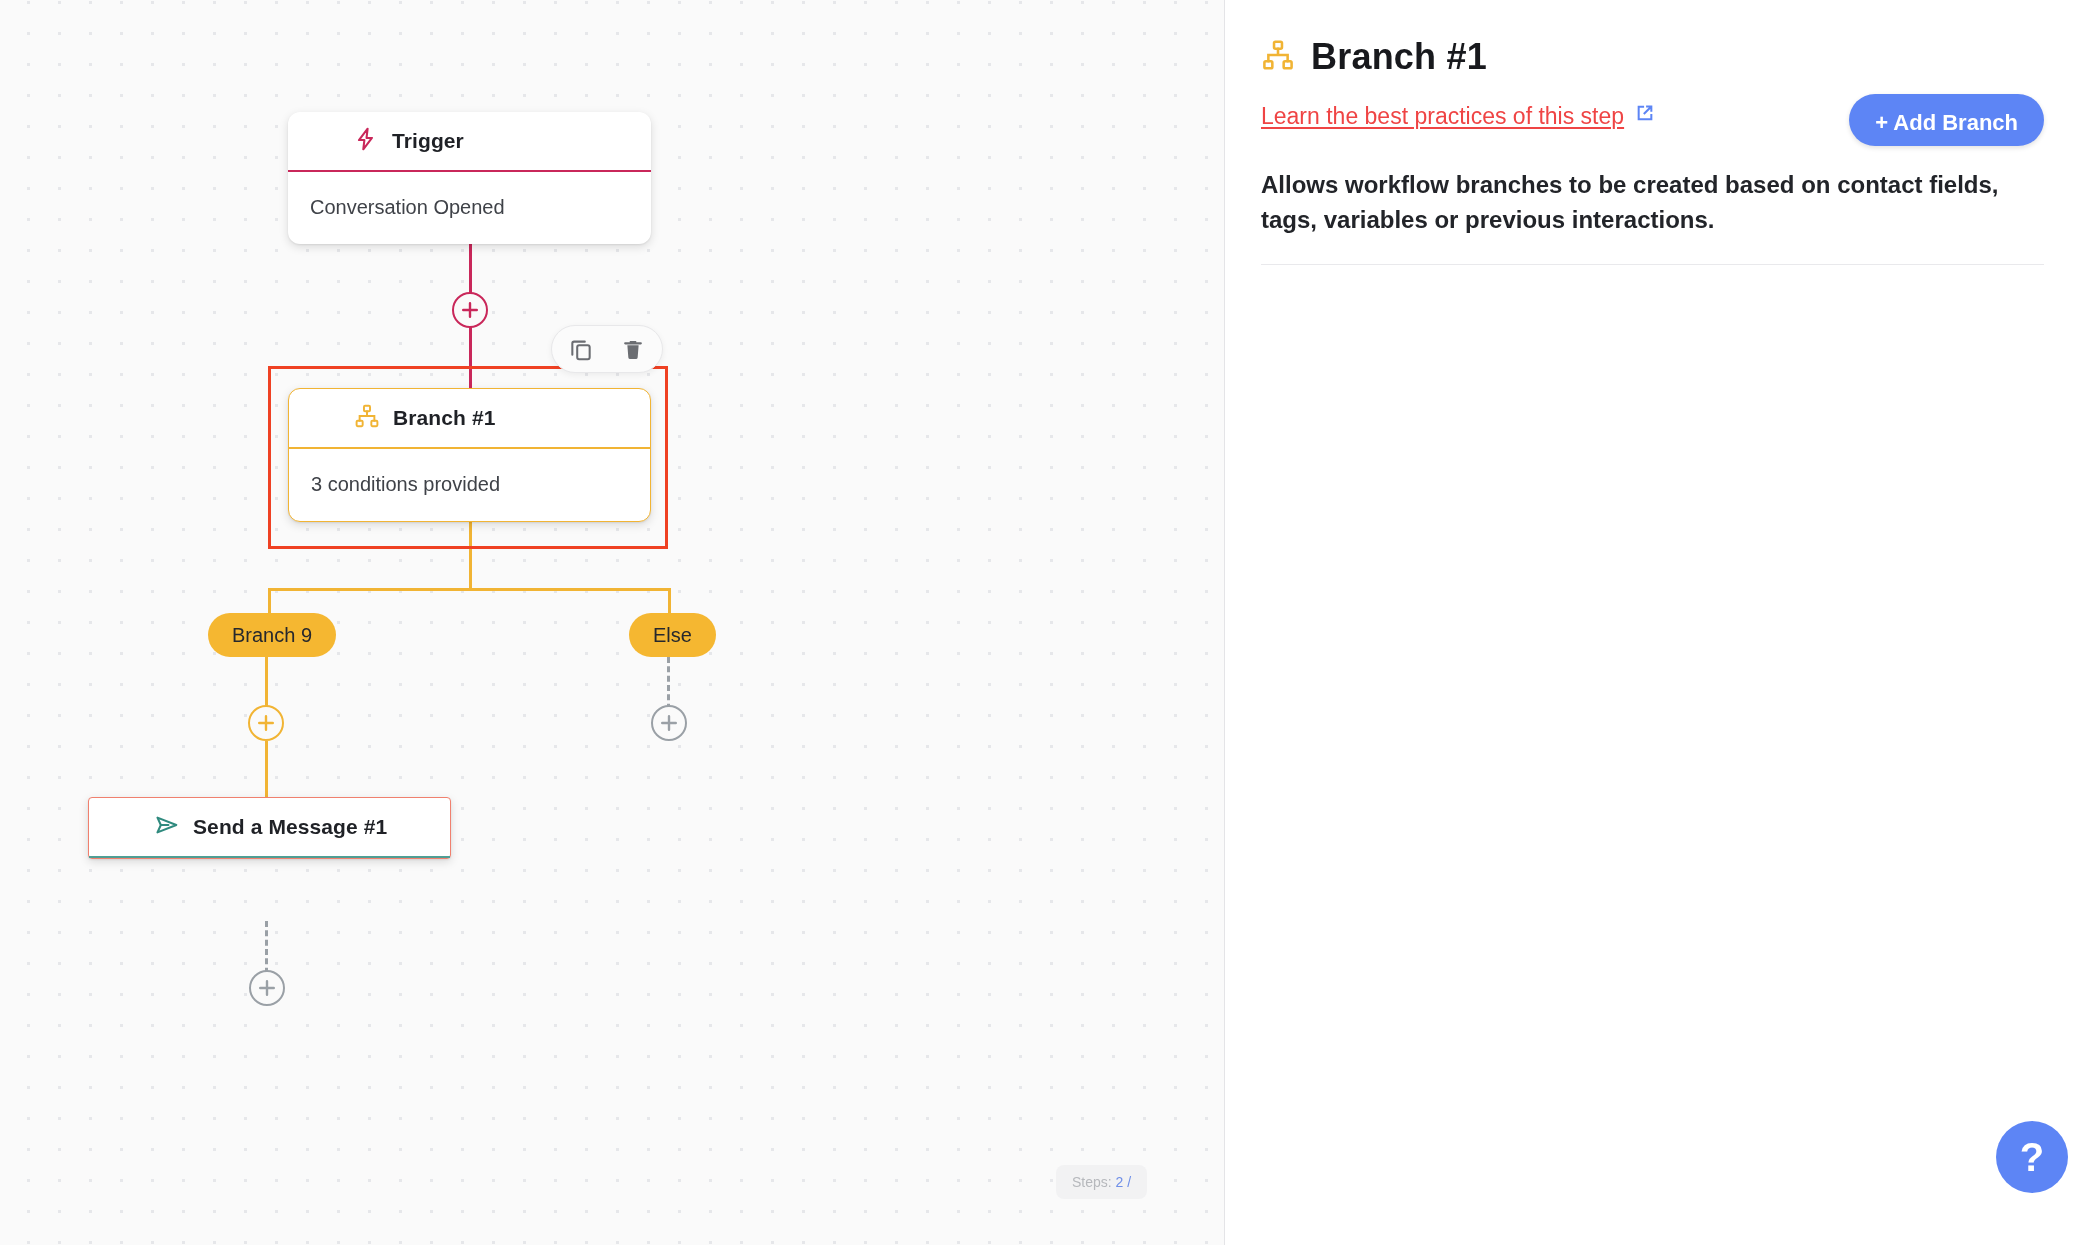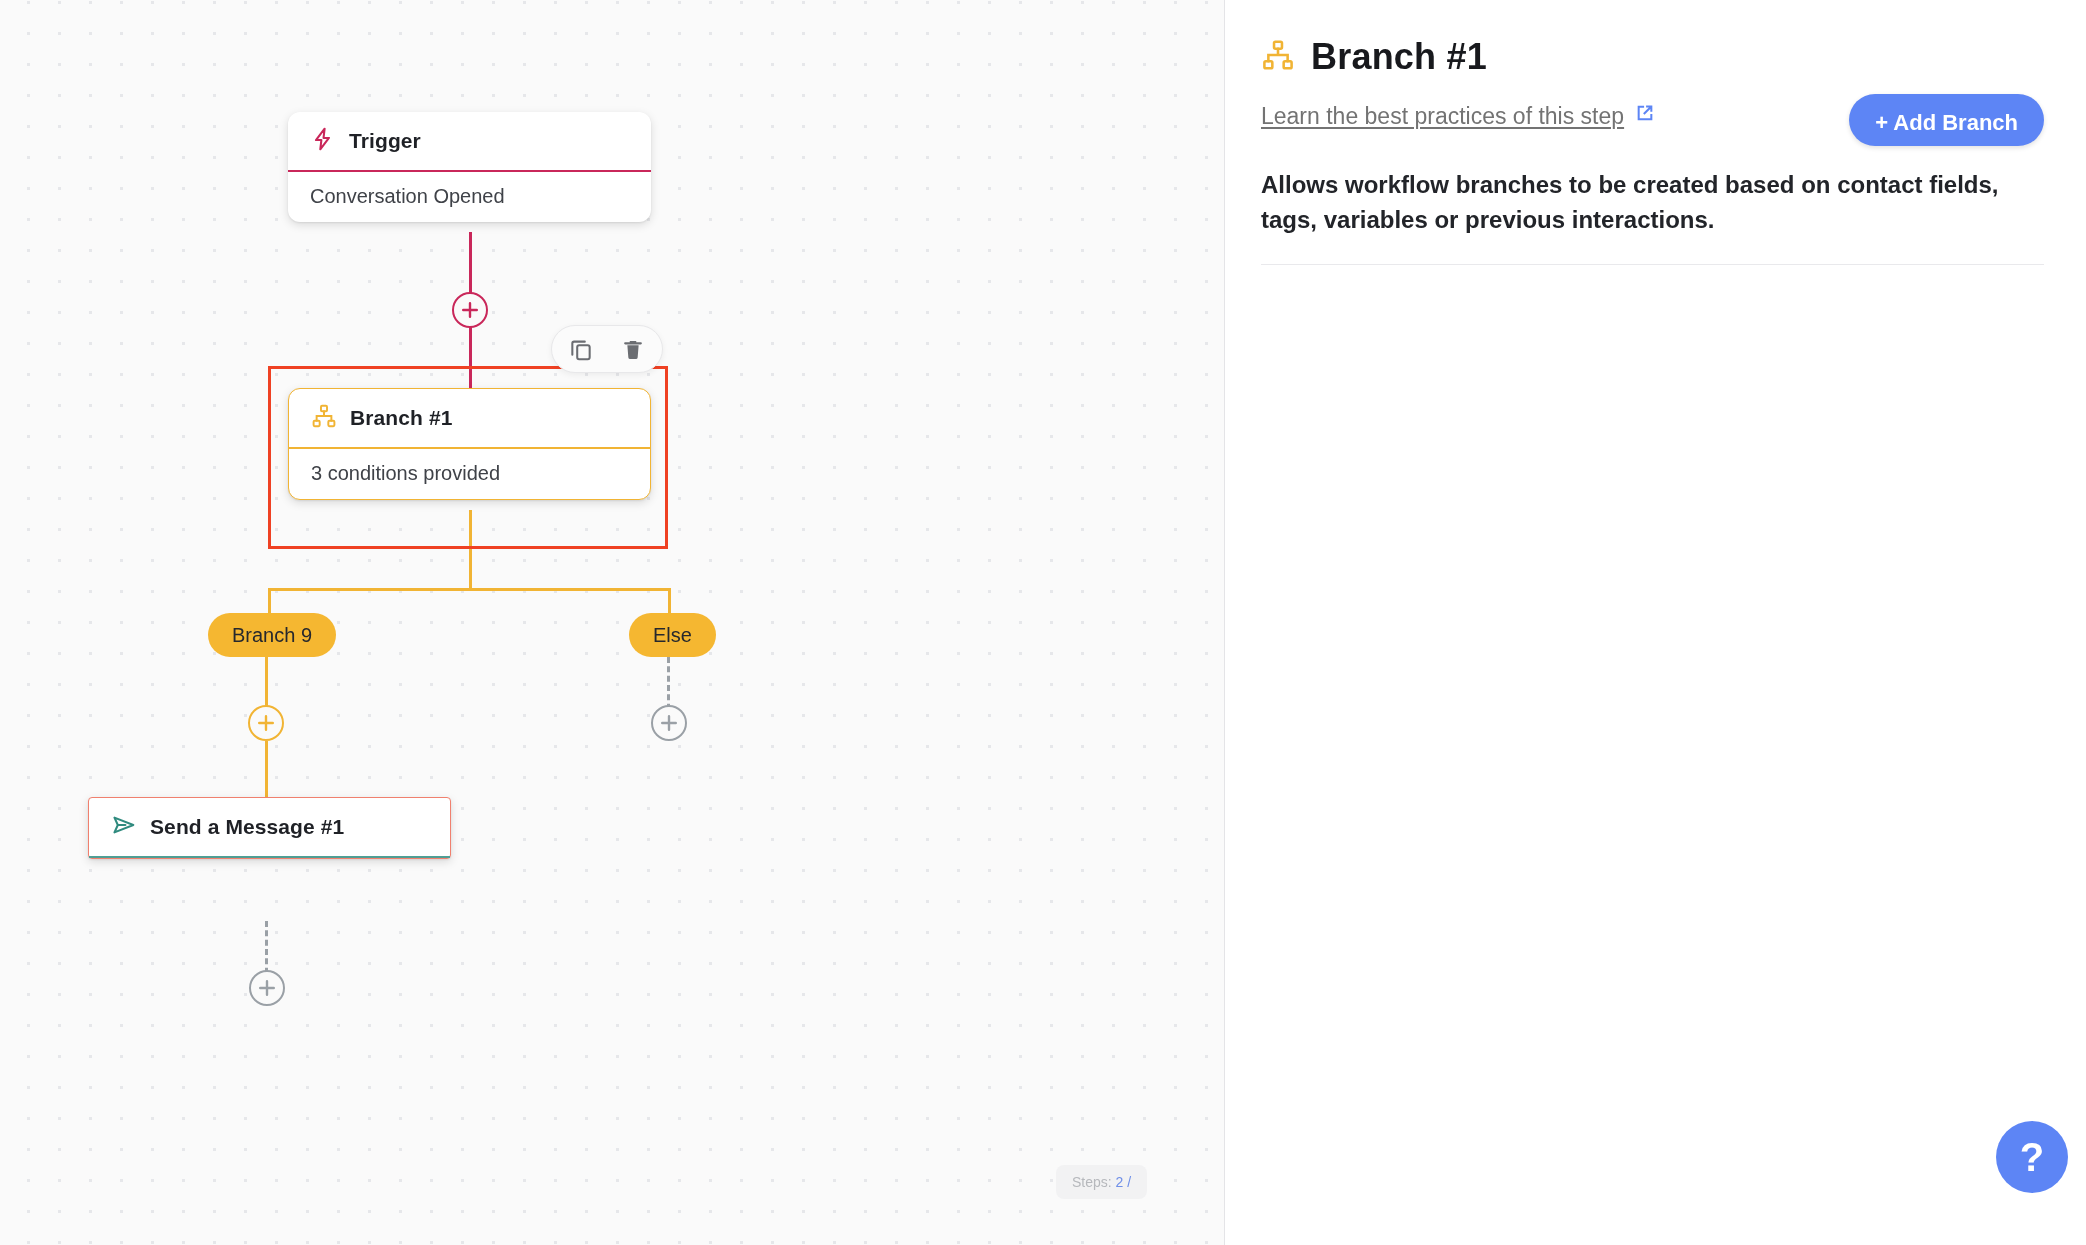--- a/index.html
+++ b/index.html
@@ -29,27 +29,27 @@
 
   
   .node {
     position: absolute;
     background: #fff;
     border-radius: 12px;
     box-shadow: 0 3px 10px rgba(0,0,0,.13), 0 1px 2px rgba(0,0,0,.07);
   }
   .node-head {
     display: flex; align-items: center; gap: 13px;
-    padding: 0 22px; height: 58px;
+    padding: 0 22px; height: 58px; margin-left: 43px;
   }
   .node-title {
     font-size: 21px; font-weight: bold; color: #1f2126; letter-spacing: .1px;
   }
   .node-body {
-    padding: 0 22px; height: 50px; display: flex; align-items: center;
+    padding: 0 22px; height: 72px; display: flex; align-items: center;
     font-size: 20px; color: #3f4248;
   }
   .node-body.muted { color: #aeb1b7; }
   .node-rule { height: 1.5px; margin: 0; }
 
   
   #trigger-node { left: 288px; top: 112px; width: 363px; }
   #trigger-node .node-rule { background: #c9275a; }
 
   
@@ -143,21 +143,21 @@
   .panel-title {
     font-size: 36px; font-weight: bold; color: #18191d; letter-spacing: .2px;
   }
 
   .panel-subrow {
     margin-top: 24px;
     display: flex; align-items: flex-start; justify-content: space-between;
   }
   .learn-link {
     display: inline-flex; align-items: flex-end; gap: 10px;
-    color: #737373; font-size: 23px; text-decoration: underline;
+    color: #ef4444; font-size: 23px; text-decoration: underline;
     text-underline-offset: 3px; cursor: pointer;
   }
   .add-branch-btn {
     background: #5d85f5; color: #fff;
     border: none; border-radius: 26px;
     height: 52px; padding: 16px 26px;
     font-size: 22px; font-weight: bold;
     font-family: "Liberation Sans", sans-serif;
     cursor: pointer;
     box-shadow: 0 2px 5px rgba(0,0,0,.12);

